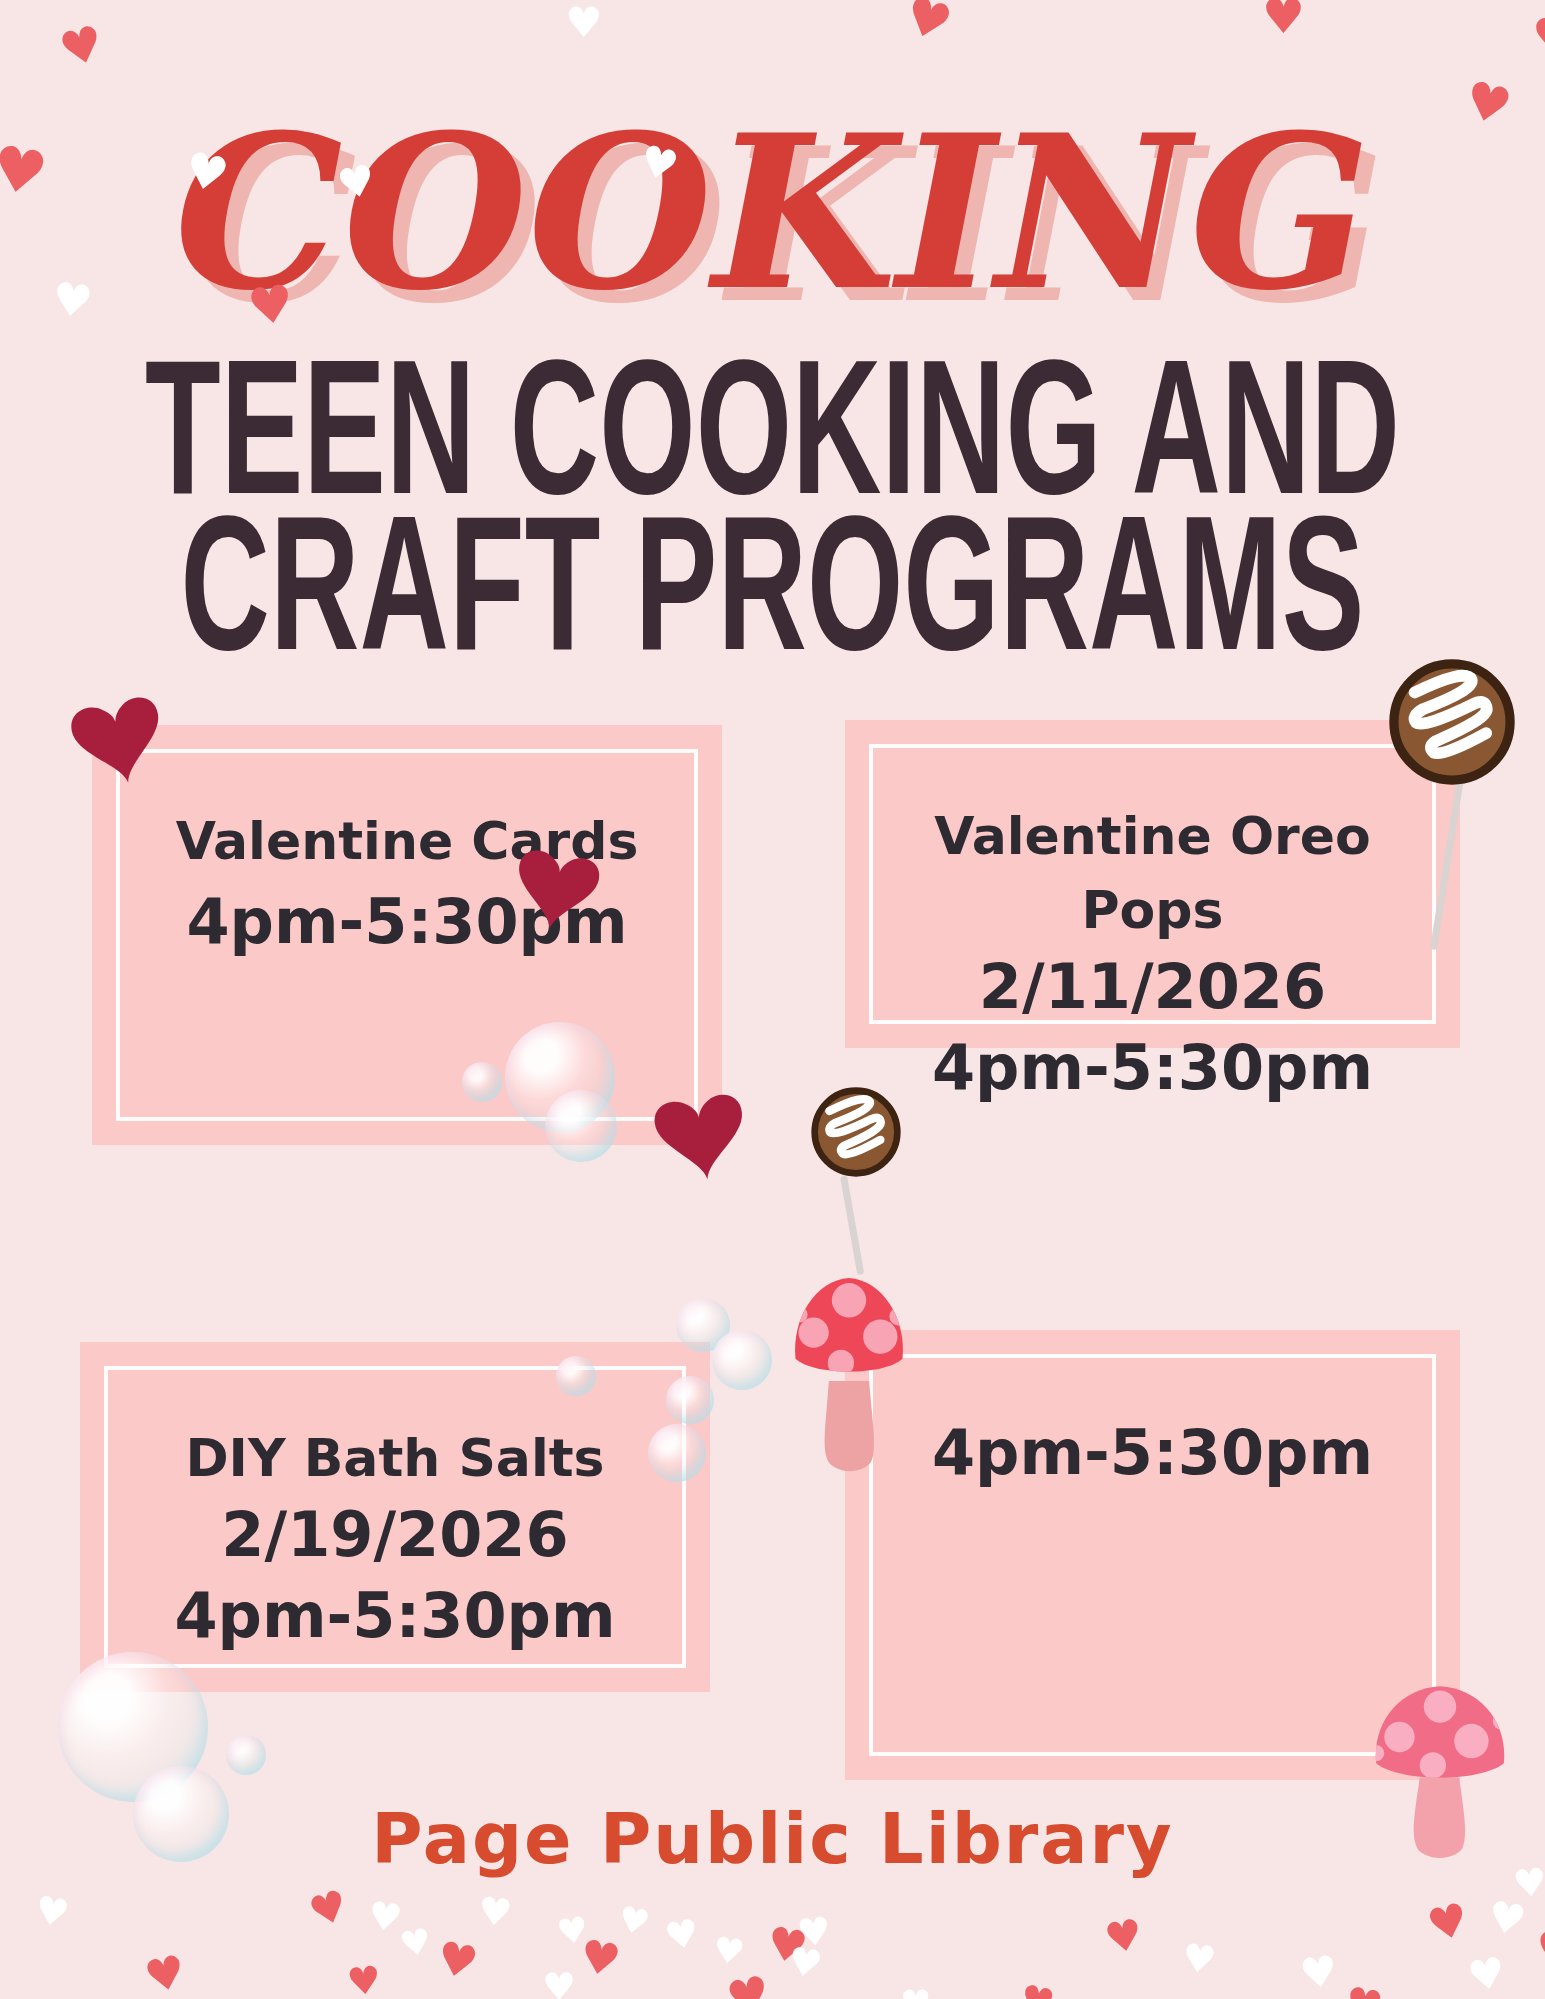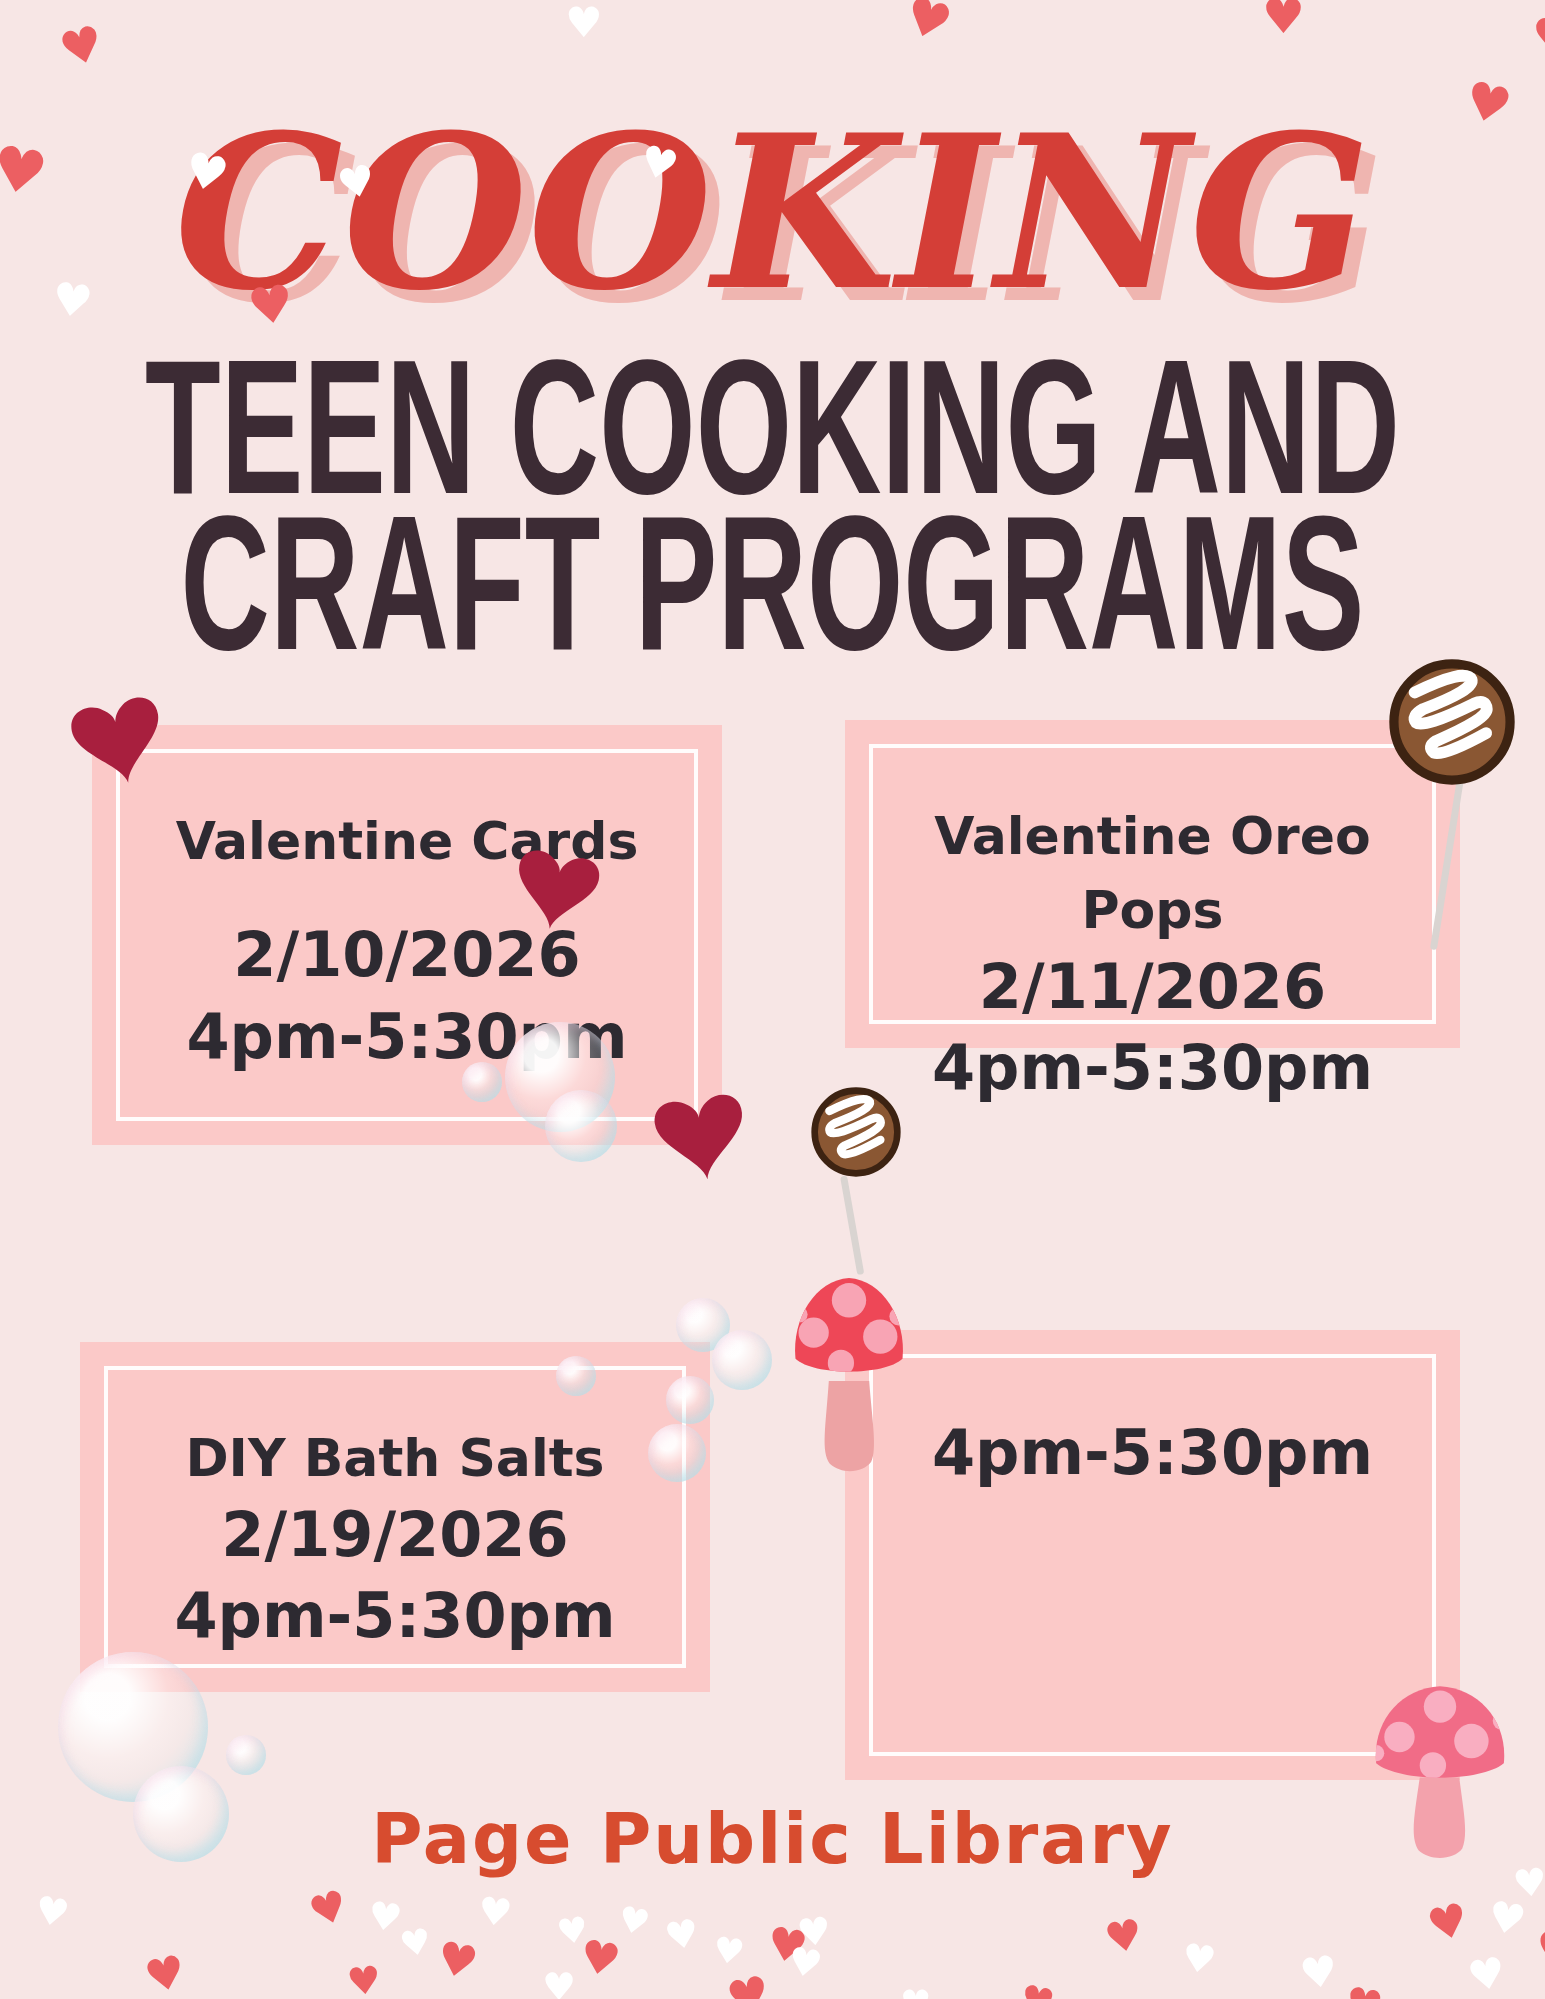--- a/index.html
+++ b/index.html
@@ -50,21 +50,20 @@
 
 <div id="poster">
 
   <div class="month">COOKING</div>
   <div class="big-line l1">TEEN COOKING AND</div>
   <div class="big-line l2">CRAFT PROGRAMS</div>
 
   <section class="card c1">
     <div class="card-inner">
       <h2 class="ev-name">Valentine Cards</h2>
-      <div class="ev-date">2/10/2026</div>
       <div class="ev-time">4pm-5:30pm</div>
     </div>
   </section>
 
   <section class="card c2">
     <div class="card-inner">
       <h2 class="ev-name">Valentine Oreo Pops</h2>
       <div class="ev-date">2/11/2026</div>
       <div class="ev-time">4pm-5:30pm</div>
     </div>

